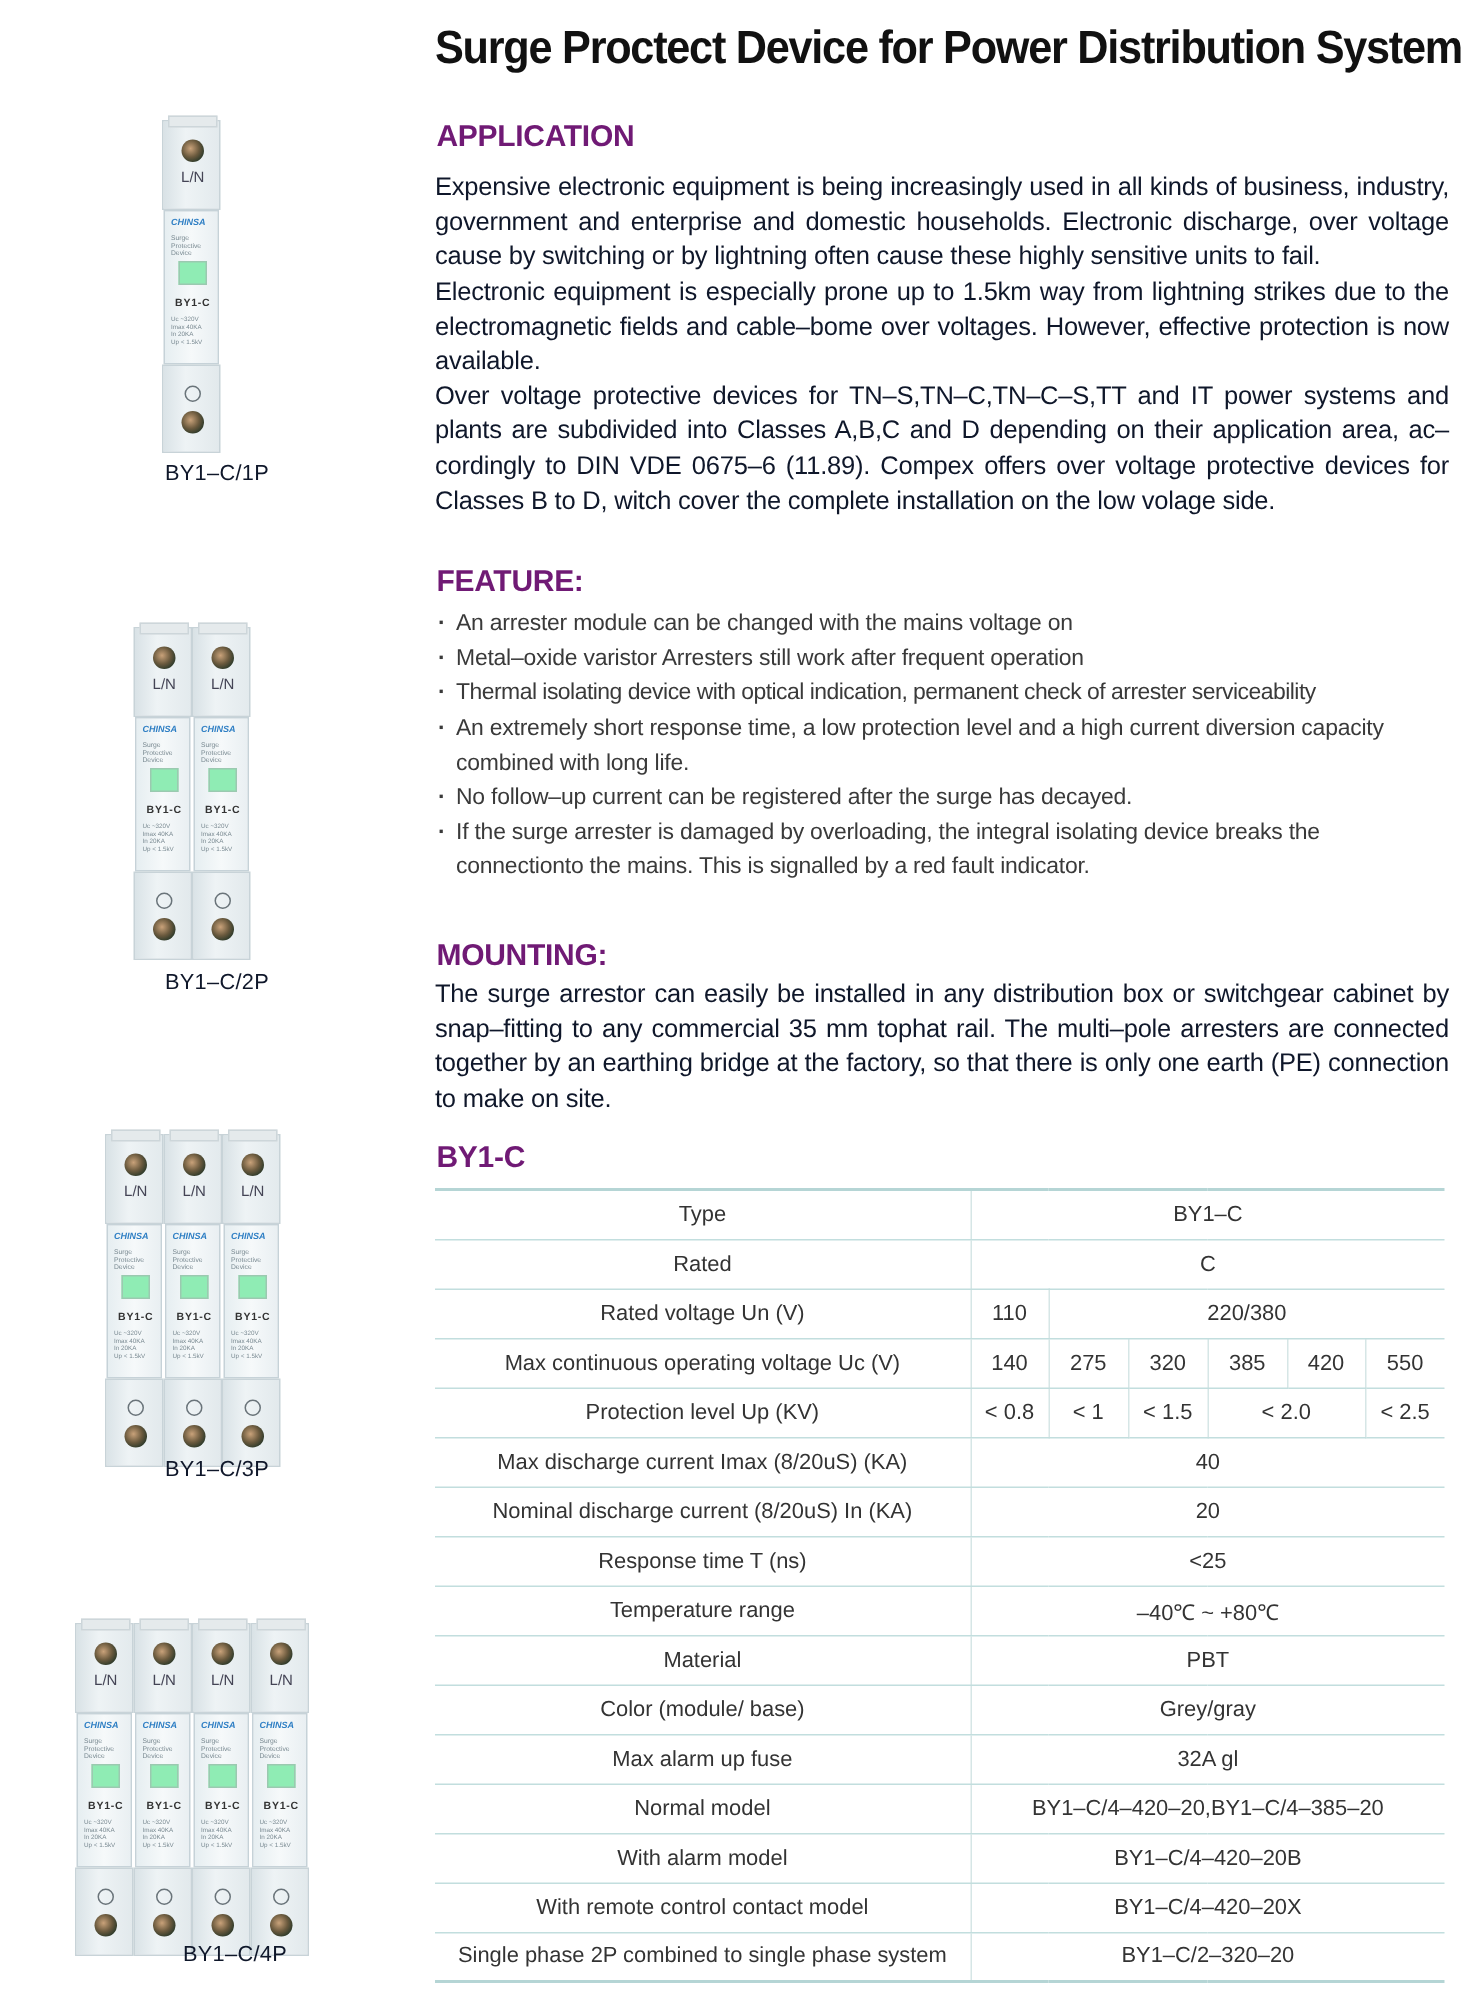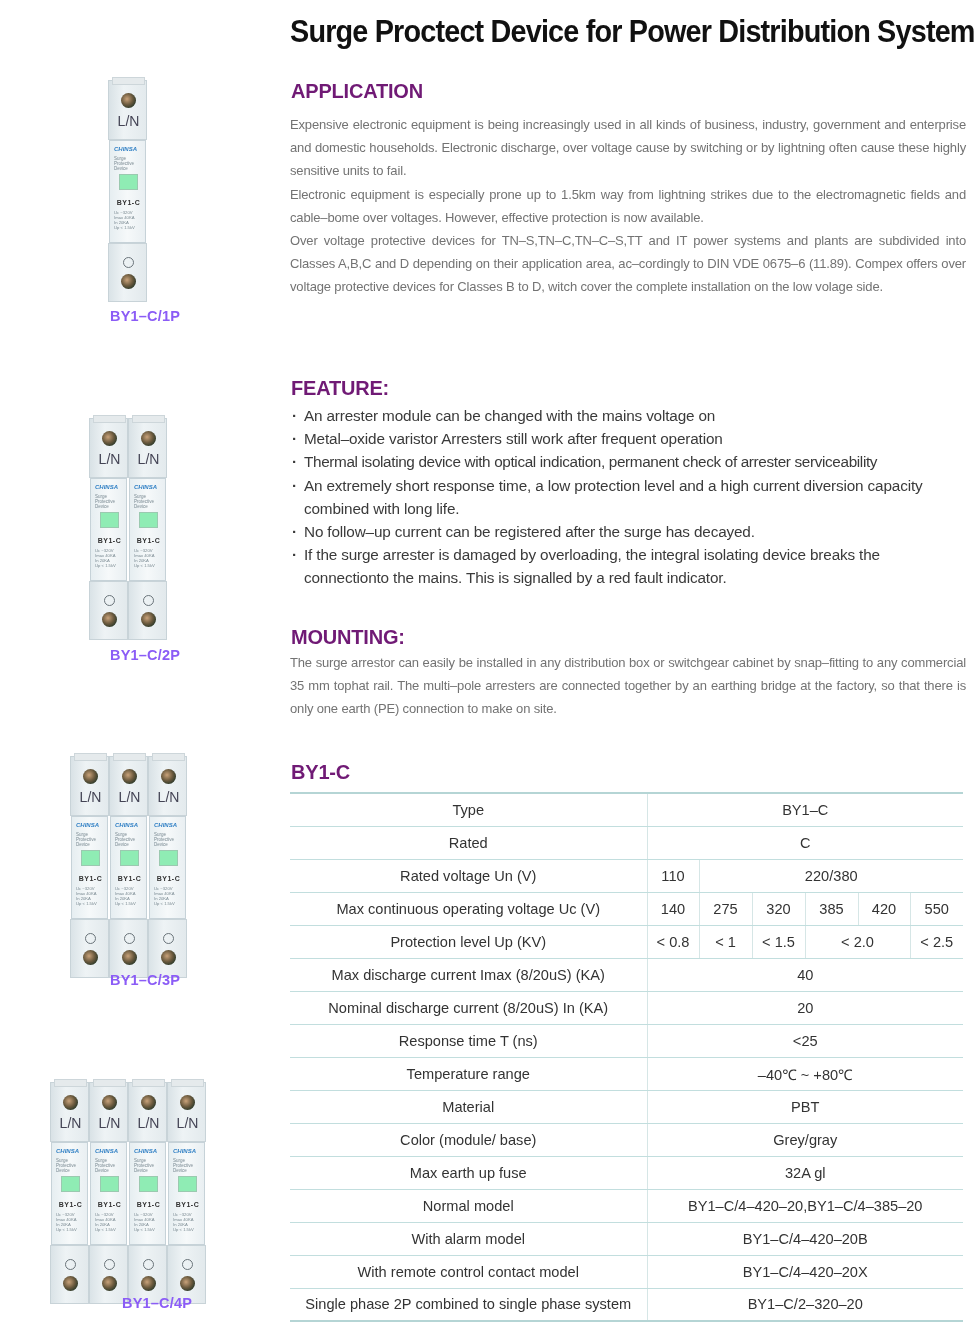--- a/index.html
+++ b/index.html
@@ -11,51 +11,51 @@
     font-family: "Liberation Sans", sans-serif; font-weight: bold;
     font-size: 31px; letter-spacing: -0.9px; color: #111;
     transform: scaleX(0.93); transform-origin: left top; white-space: nowrap;
   }
   .section-head {
     position: absolute; left: 291px; font-weight: bold; font-size: 20px; color: #701a75;
     letter-spacing: -0.2px;
   }
   .para {
     position: absolute; left: 290px; width: 676px;
-    font-size: 13px; line-height: 23.2px; color: #737373;
+    font-size: 17px; line-height: 23.2px; color: #0f172a;
     text-align: justify; letter-spacing: -0.15px;
   }
   .para p { margin: 0; }
   .feature-list { position: absolute; left: 292px; width: 676px; list-style: none;
     font-size: 15.3px; line-height: 23.2px; color: #3a3a3a; letter-spacing: -0.15px; }
   .feature-list li { position: relative; padding-left: 12px; }
   .feature-list li::before { content: "·"; position: absolute; left: 0; top: 0; font-weight: bold; }
 
   
   .spec { position: absolute; left: 290px; top: 792px; width: 673px; border-collapse: collapse;
     font-size: 14.6px; color: #333; }
   .spec td { height: 33px; text-align: center; vertical-align: middle;
     border-bottom: 1.5px solid #c2dede; border-right: 1px solid #d6e6e6; padding: 0 2px; white-space: nowrap; }
   .spec tr:first-child td { border-top: 2px solid #b5d5d5; }
   .spec tr:last-child td { border-bottom: 2.5px solid #b5d5d5; }
   .spec td:last-child { border-right: none; }
   .spec td.label { width: 357px; }
 
   
   .device { position: absolute; }
-  .device-caption { position: absolute; font-size: 14.5px; color: #8b5cf6; white-space: nowrap; letter-spacing: 0.2px; font-weight: bold; }
+  .device-caption { position: absolute; font-size: 14.5px; color: #0f172a; white-space: nowrap; letter-spacing: 0.2px; }
   .pole { position: absolute; top: 0; width: 39px; height: 222px; }
   .pole .top-block { position: absolute; left: 0; top: 0; width: 39px; height: 60px;
     background: linear-gradient(90deg,#d9e2e6 0%,#eef3f5 40%,#e3eaed 100%); border: 1px solid #c8d3d8; }
   .pole .top-block::before { content:""; position:absolute; left:3px; top:-4px; width:31px; height:6px;
     background:#e5eaec; border:1px solid #cdd6da; }
   .screw { position: absolute; left: 12px; width: 15px; height: 15px; border-radius: 50%;
     background: radial-gradient(circle at 40% 40%, #c9a27a 0%, #6b5a3e 45%, #2e3a2a 75%, #a8b09a 100%); }
   .screw.top { top: 12px; }
-  .ln { position: absolute; left: 0; width: 39px; top: 32px; text-align: center; font-size: 14px; color: #445; }
+  .ln { position: absolute; left: 0; width: 39px; top: 32px; text-align: center; font-size: 10px; color: #445; }
   .pole .module { position: absolute; left: 1px; top: 60px; width: 37px; height: 103px;
     background: linear-gradient(90deg,#e6eef1 0%,#f6f9fa 50%,#e9eff2 100%); border: 1px solid #c6d2d8; }
   .brand { position: absolute; left: 4px; top: 5px; font-size: 6px; font-weight: bold; font-style: italic; color: #2f7fc4; }
   .small-lines { position: absolute; left: 4px; top: 15px; font-size: 4.5px; line-height: 5px; color: #7a8a92; }
   .window { position: absolute; left: 9px; top: 33px; width: 19px; height: 16px;
     background: linear-gradient(180deg,#a5f0c0,#7ee6a6); border: 1px solid #9bc9b0; }
   .model { position: absolute; left: 0; width: 37px; top: 58px; text-align: center; font-size: 7px; font-weight: bold; color: #333; letter-spacing: 0.5px; }
   .spec-lines { position: absolute; left: 4px; top: 69px; font-size: 4.2px; line-height: 5px; color: #7a8a92; }
   .pole .bottom-block { position: absolute; left: 0; top: 163px; width: 39px; height: 59px;
     background: linear-gradient(90deg,#dae3e7 0%,#eef3f5 40%,#e2e9ec 100%); border: 1px solid #c8d3d8; }
@@ -140,21 +140,21 @@
       </tr>
   <tr>
         <td class="label">Material</td>
         <td colspan="6">PBT</td>
       </tr>
   <tr>
         <td class="label">Color (module/ base)</td>
         <td colspan="6">Grey/gray</td>
       </tr>
   <tr>
-        <td class="label">Max earth up fuse</td>
+        <td class="label">Max alarm up fuse</td>
         <td colspan="6">32A gl</td>
       </tr>
   <tr>
         <td class="label">Normal model</td>
         <td colspan="6">BY1–C/4–420–20,BY1–C/4–385–20</td>
       </tr>
   <tr>
         <td class="label">With alarm model</td>
         <td colspan="6">BY1–C/4–420–20B</td>
       </tr>

